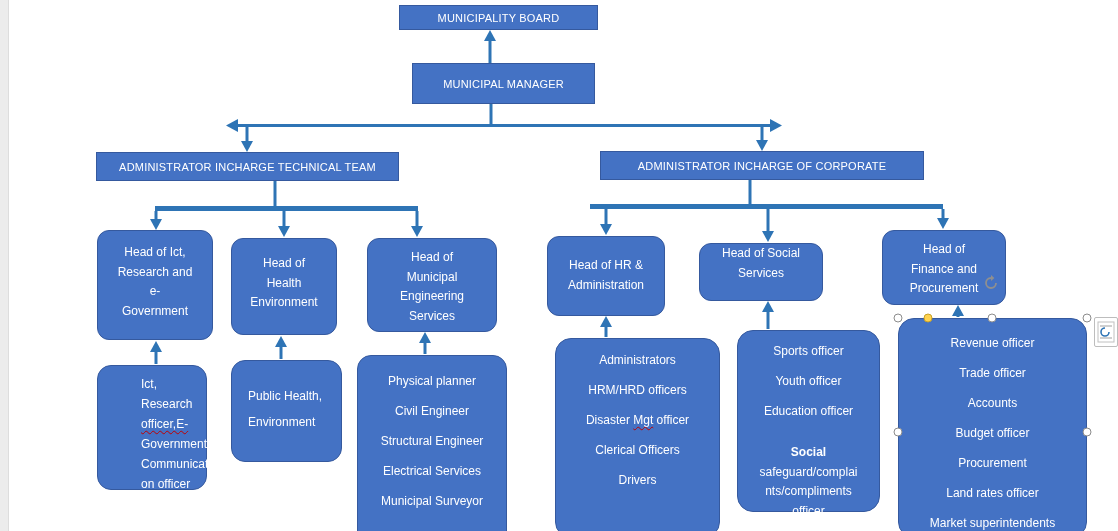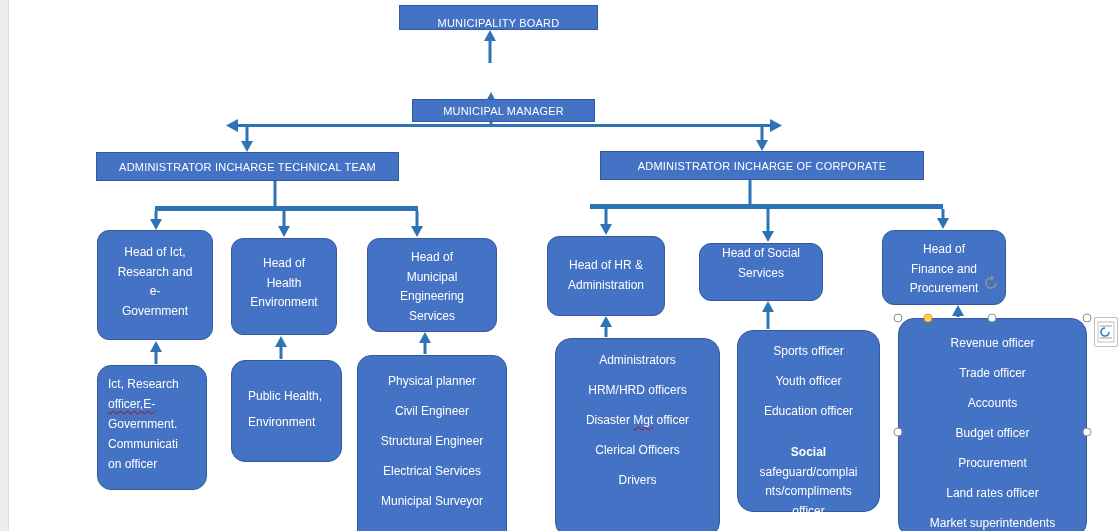--- a/index.html
+++ b/index.html
@@ -17,21 +17,21 @@
     color:#ffffff; box-sizing:border-box; display:flex;
     align-items:center; justify-content:center; text-align:center;
   }
   .rect { font-size:11px; letter-spacing:.2px; }
   .rounded { flex-direction:column; border-radius:14px; font-size:12px; }
   .head { justify-content:flex-start; border-radius:12px; }
   .head .ln { line-height:19.5px; }
   .wide .ln { line-height:30px; }
   .wide { justify-content:flex-start; }
   .s-ict { justify-content:flex-start; align-items:flex-start; text-align:left; padding-left:10px; }
-  .s-ict .ln { line-height:20px; }
+  .s-ict .ln { line-height:20px;margin-left:33px; }
   .s-health { justify-content:flex-start; align-items:flex-start; text-align:left; padding-left:16px; }
   .s-health .ln { line-height:26px; }
   .ln.tight { line-height:19.5px; }
   .ln.tight-first { margin-top:17px;font-weight:bold; }
   .squiggle {
     text-decoration-line:underline; text-decoration-style:wavy;
     text-decoration-color:#C00000; text-decoration-thickness:1px;
     text-underline-offset:2px;
   }
   .handle {
@@ -106,25 +106,25 @@
         <line x1="606" y1="325" x2="606" y2="337"></line>
         <polygon points="606,316 600,327 612,327" stroke="none"></polygon>
         <line x1="768" y1="310" x2="768" y2="329"></line>
         <polygon points="768,301 762,312 774,312" stroke="none"></polygon>
         <line x1="958" y1="314" x2="958" y2="317"></line>
         <polygon points="958,305 952,316 964,316" stroke="none"></polygon>
       </g>
     </g>
   </svg>
 
-  <div class="box rect" style="left:399px;top:5px;width:199px;height:25px;align-items:flex-end;">
+  <div class="box rect" style="left:399px;top:5px;width:199px;height:25px;">
     <span>MUNICIPALITY BOARD</span>
   </div>
 
-  <div class="box rect" style="left:412px;top:63px;width:183px;height:23px;margin-top:36px;">
+  <div class="box rect" style="left:412px;top:63px;width:183px;height:41px;">
     <span>MUNICIPAL MANAGER</span>
   </div>
 
   <div class="box rect" style="left:96px;top:152px;width:303px;height:29px;">
     <span>ADMINISTRATOR INCHARGE TECHNICAL TEAM</span>
   </div>
 
   <div class="box rect" style="left:600px;top:151px;width:324px;height:29px;">
     <span>ADMINISTRATOR INCHARGE OF CORPORATE</span>
   </div>

